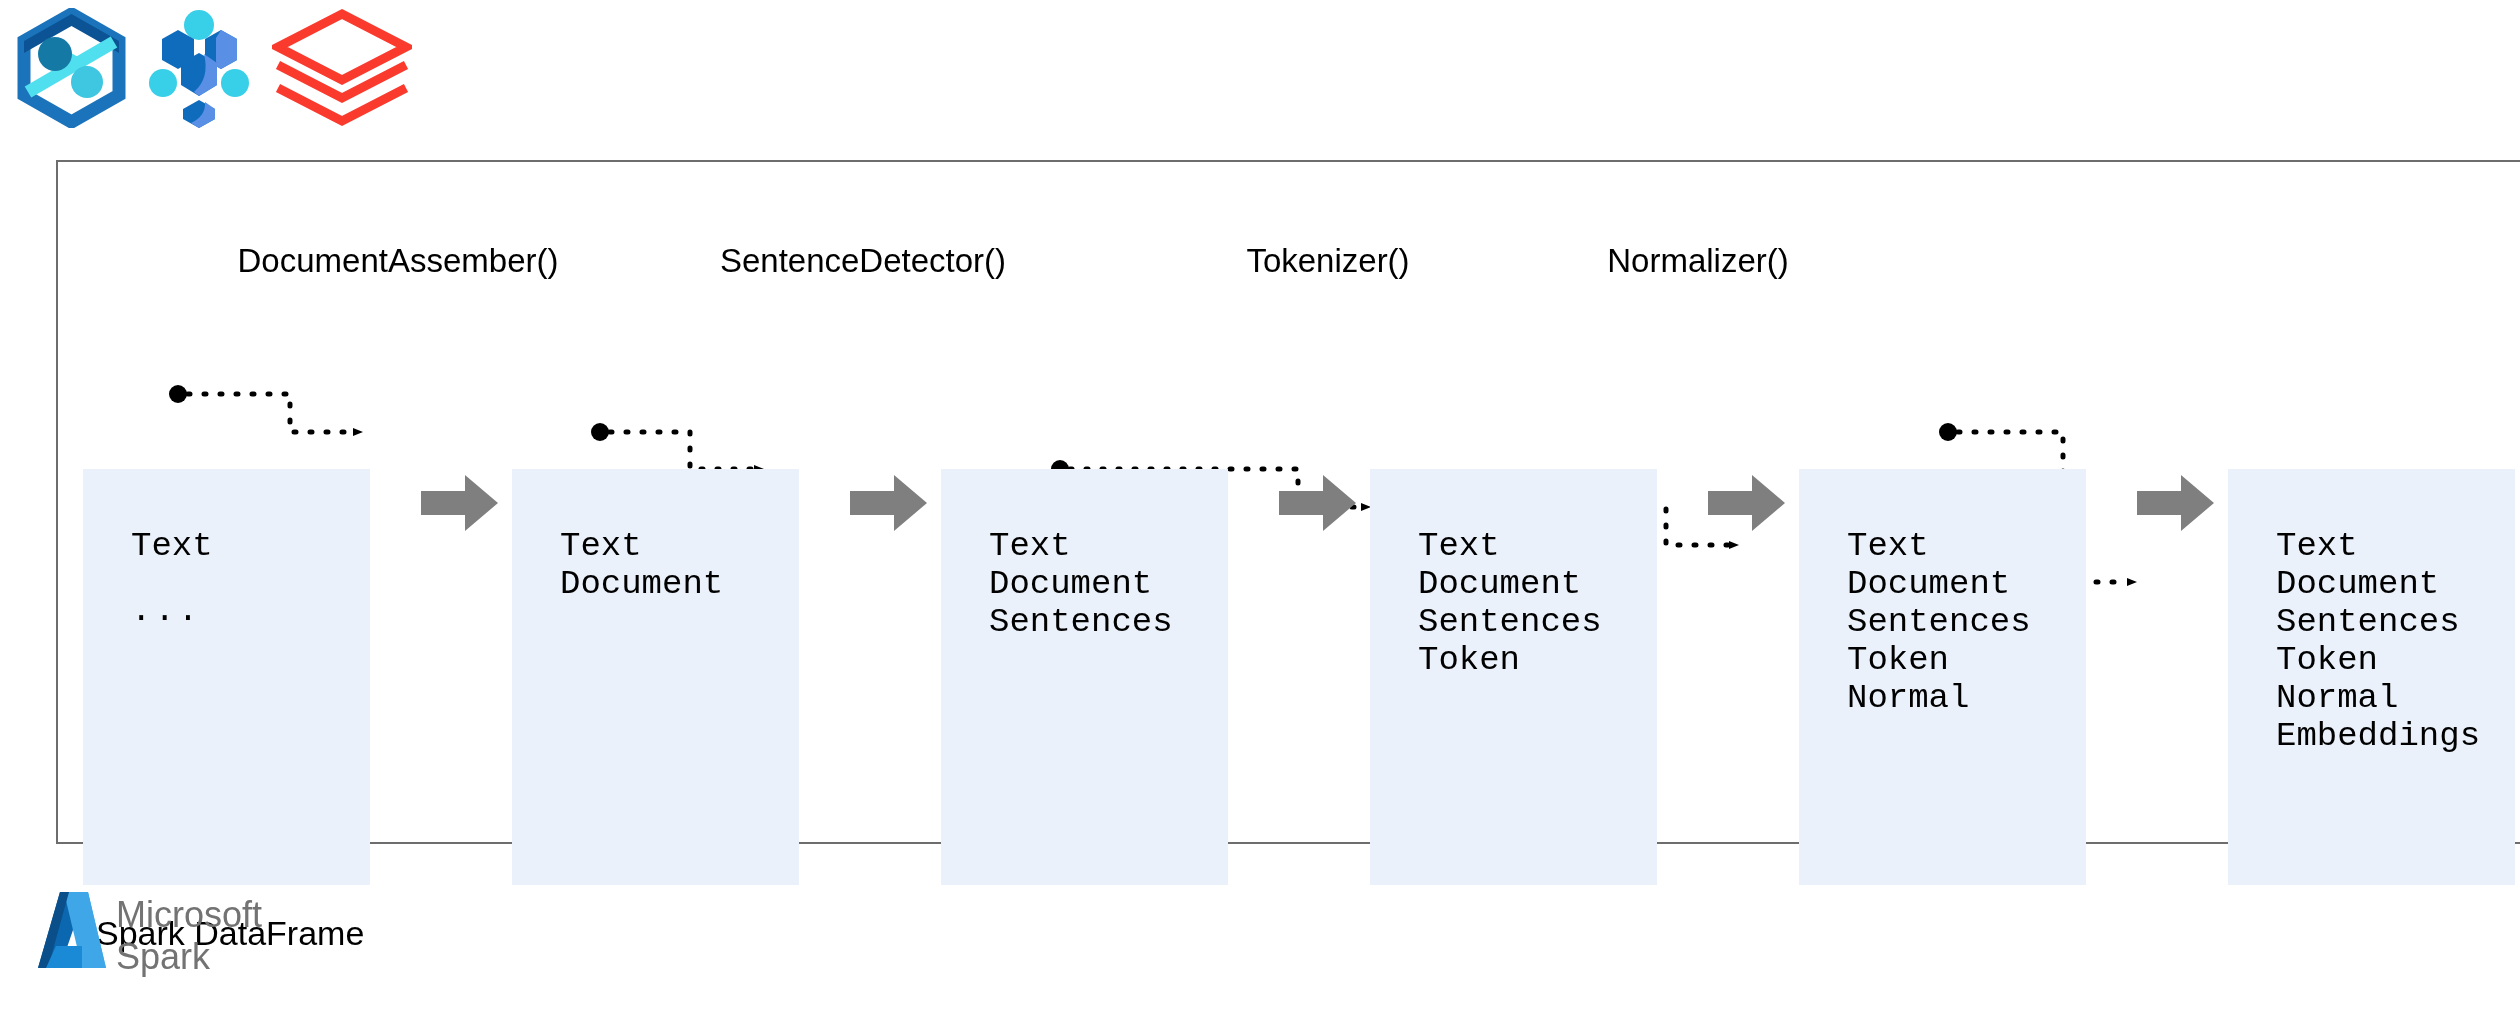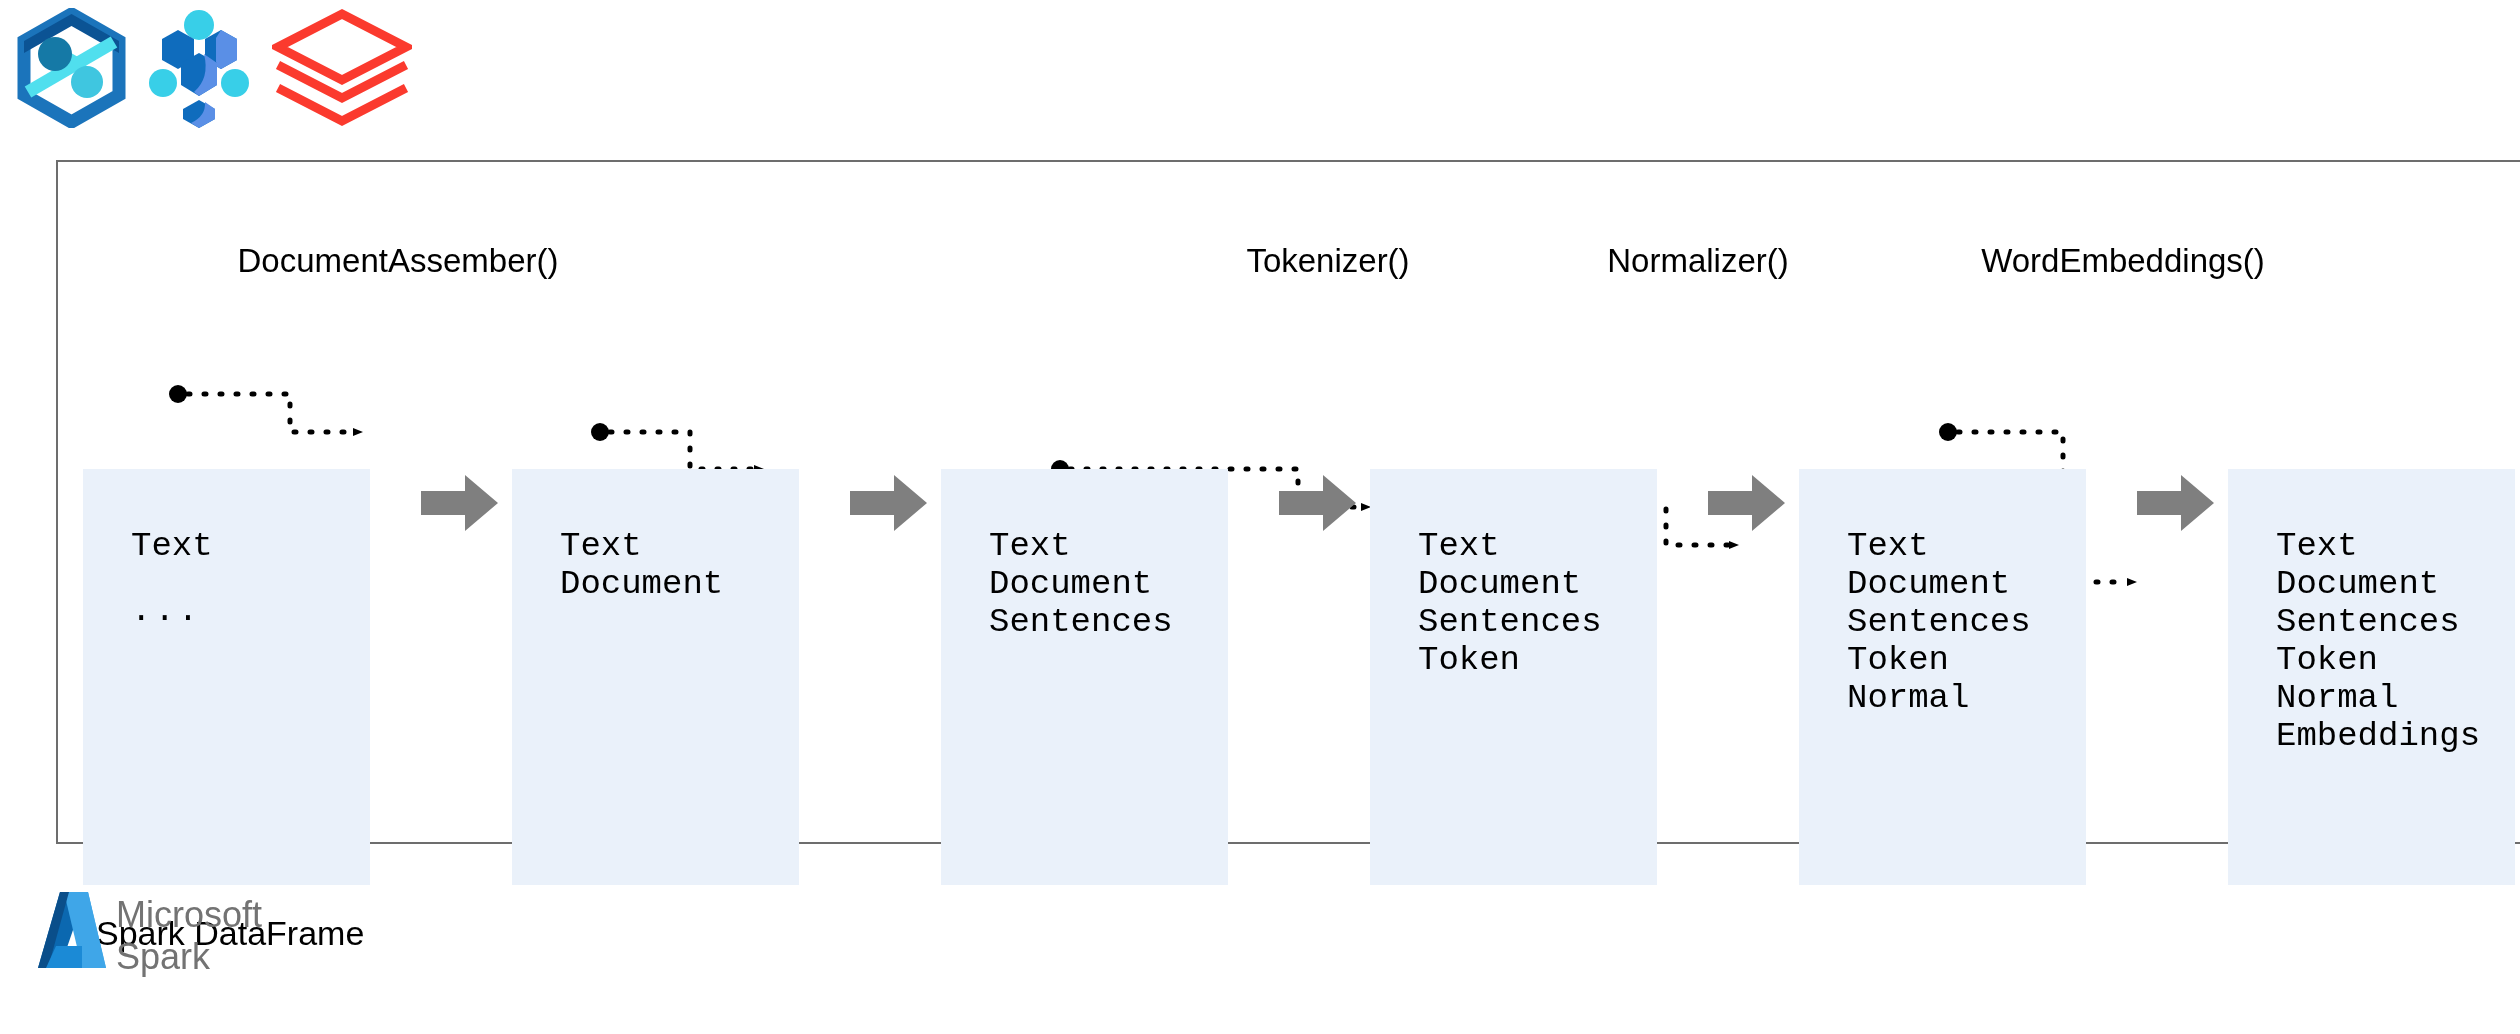--- a/index.html
+++ b/index.html
@@ -142,23 +142,23 @@
       <path d="M1867 383 L2005 383" stroke="#000" stroke-width="5" fill="none" stroke-dasharray="2 14" stroke-linecap="round"></path>
     </g>
 
     <g>
       <circle cx="1890" cy="270" r="9" fill="#000"></circle>
       <path d="M1900 270 L2005 270 L2005 420 L2070 420" stroke="#000" stroke-width="5" fill="none" stroke-dasharray="2 14" stroke-linecap="round" marker-end="url(#tri)"></path>
     </g>
   </svg>
 
   <div class="stage-label" style="left:120px;top:82px;width:440px;">DocumentAssember()</div>
+  <div class="stage-label" style="left:585px;top:82px;width:440px;">SentenceDetector()</div>
   <div class="stage-label" style="left:1420px;top:82px;width:440px;">Normalizer()</div>
   <div class="stage-label" style="left:1050px;top:82px;width:440px;">Tokenizer()</div>
-  <div class="stage-label" style="left:1755px;top:82px;width:620px;">WordEmbeddings()</div>
 
   <svg class="chevron" style="left:363px;" viewBox="0 0 77 56">
     <path d="M0,16 L44,16 L44,0 L77,28 L44,56 L44,40 L0,40 Z" fill="#7f7f7f"></path>
   </svg>
   <svg class="chevron" style="left:792px;" viewBox="0 0 77 56">
     <path d="M0,16 L44,16 L44,0 L77,28 L44,56 L44,40 L0,40 Z" fill="#7f7f7f"></path>
   </svg>
   <svg class="chevron" style="left:1221px;" viewBox="0 0 77 56">
     <path d="M0,16 L44,16 L44,0 L77,28 L44,56 L44,40 L0,40 Z" fill="#7f7f7f"></path>
   </svg>

